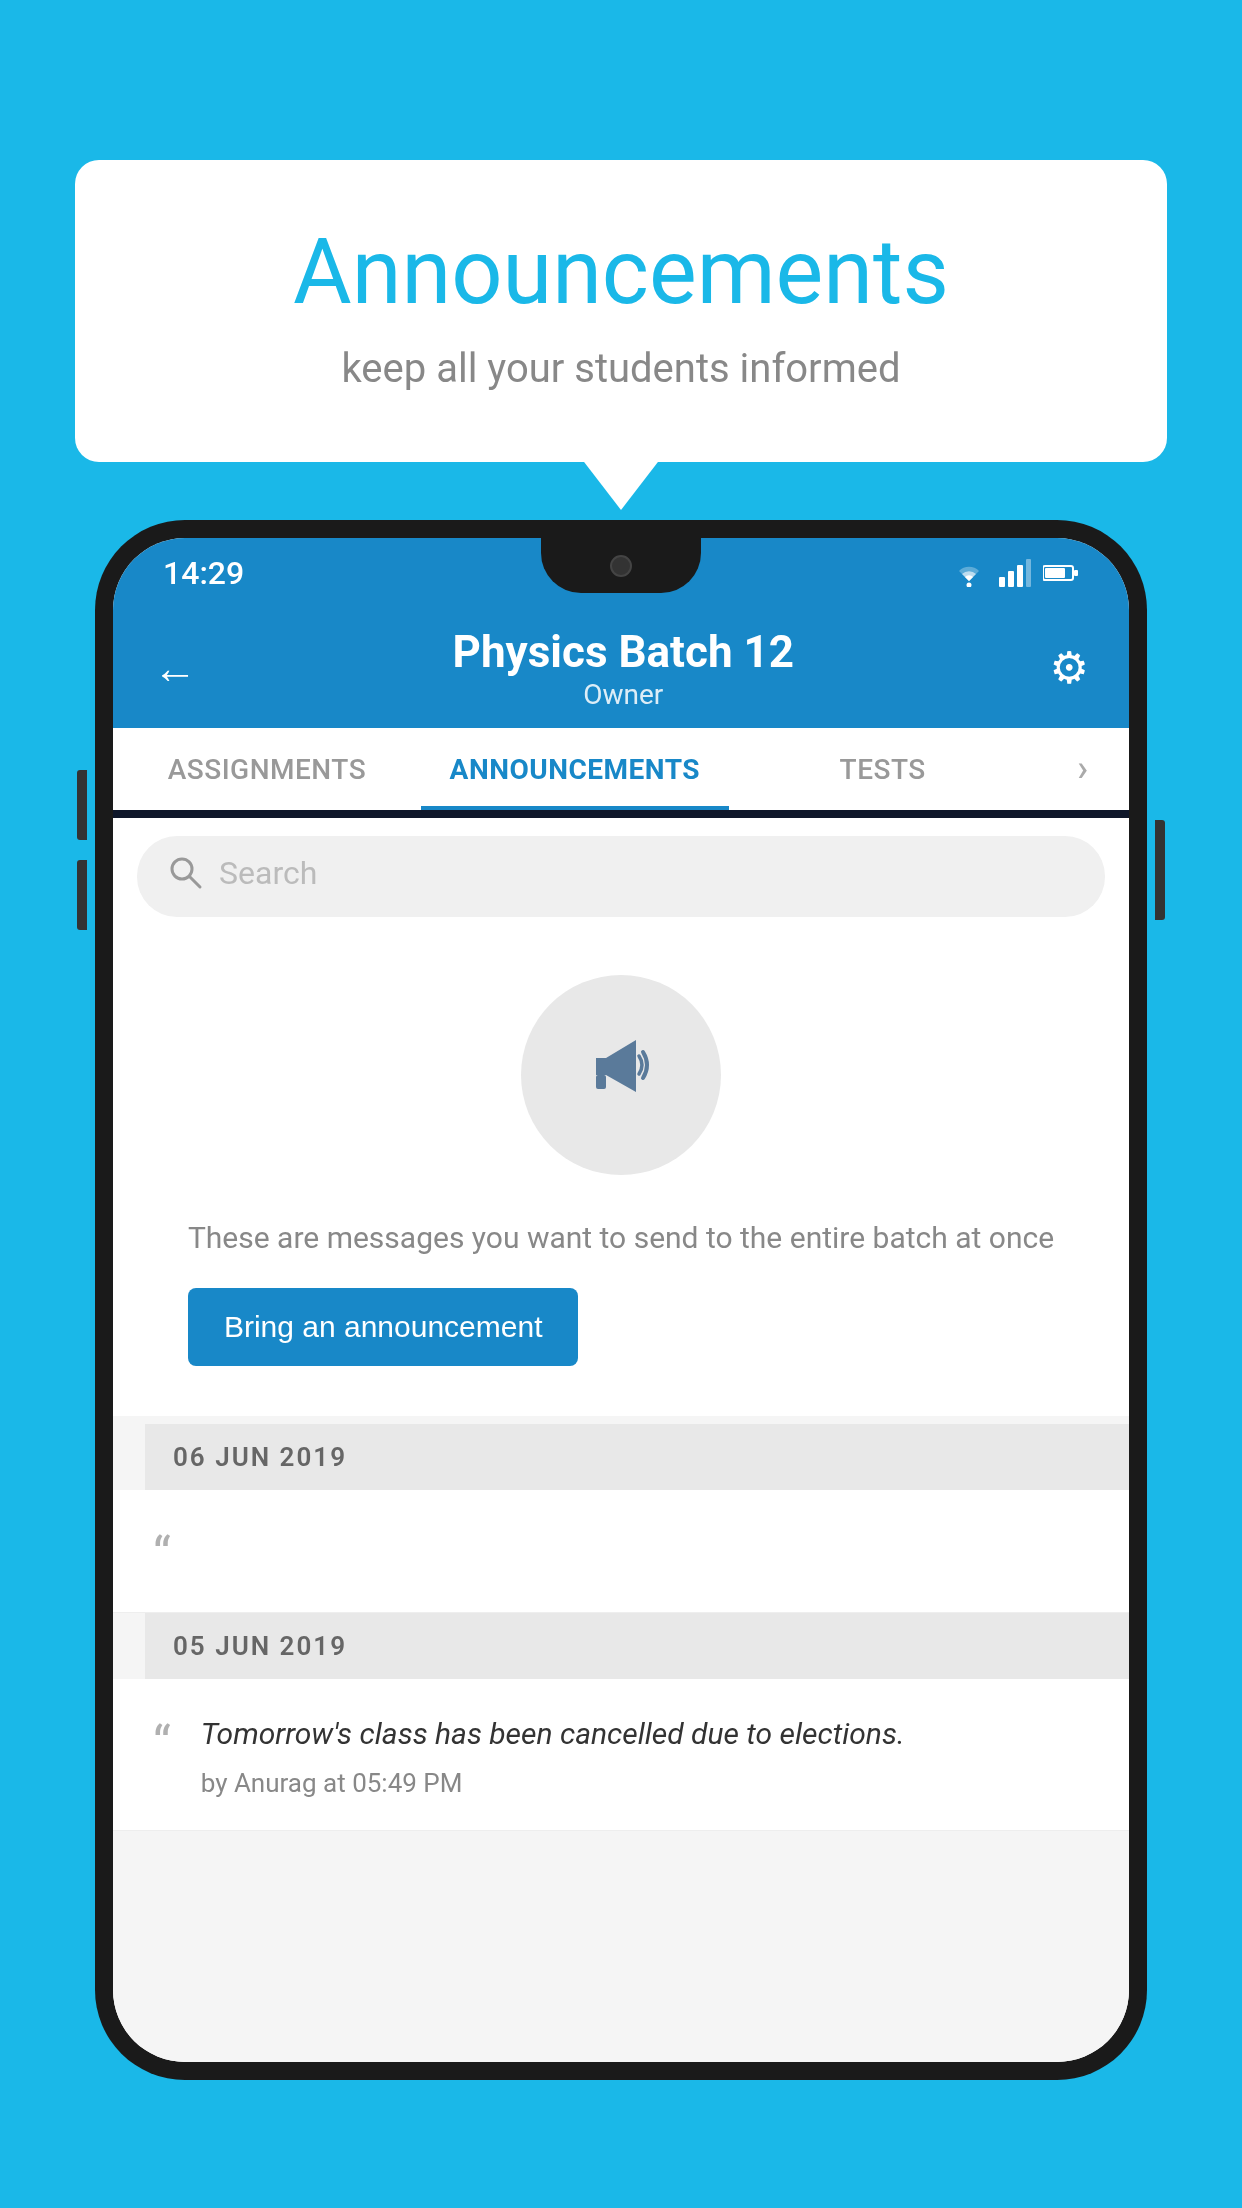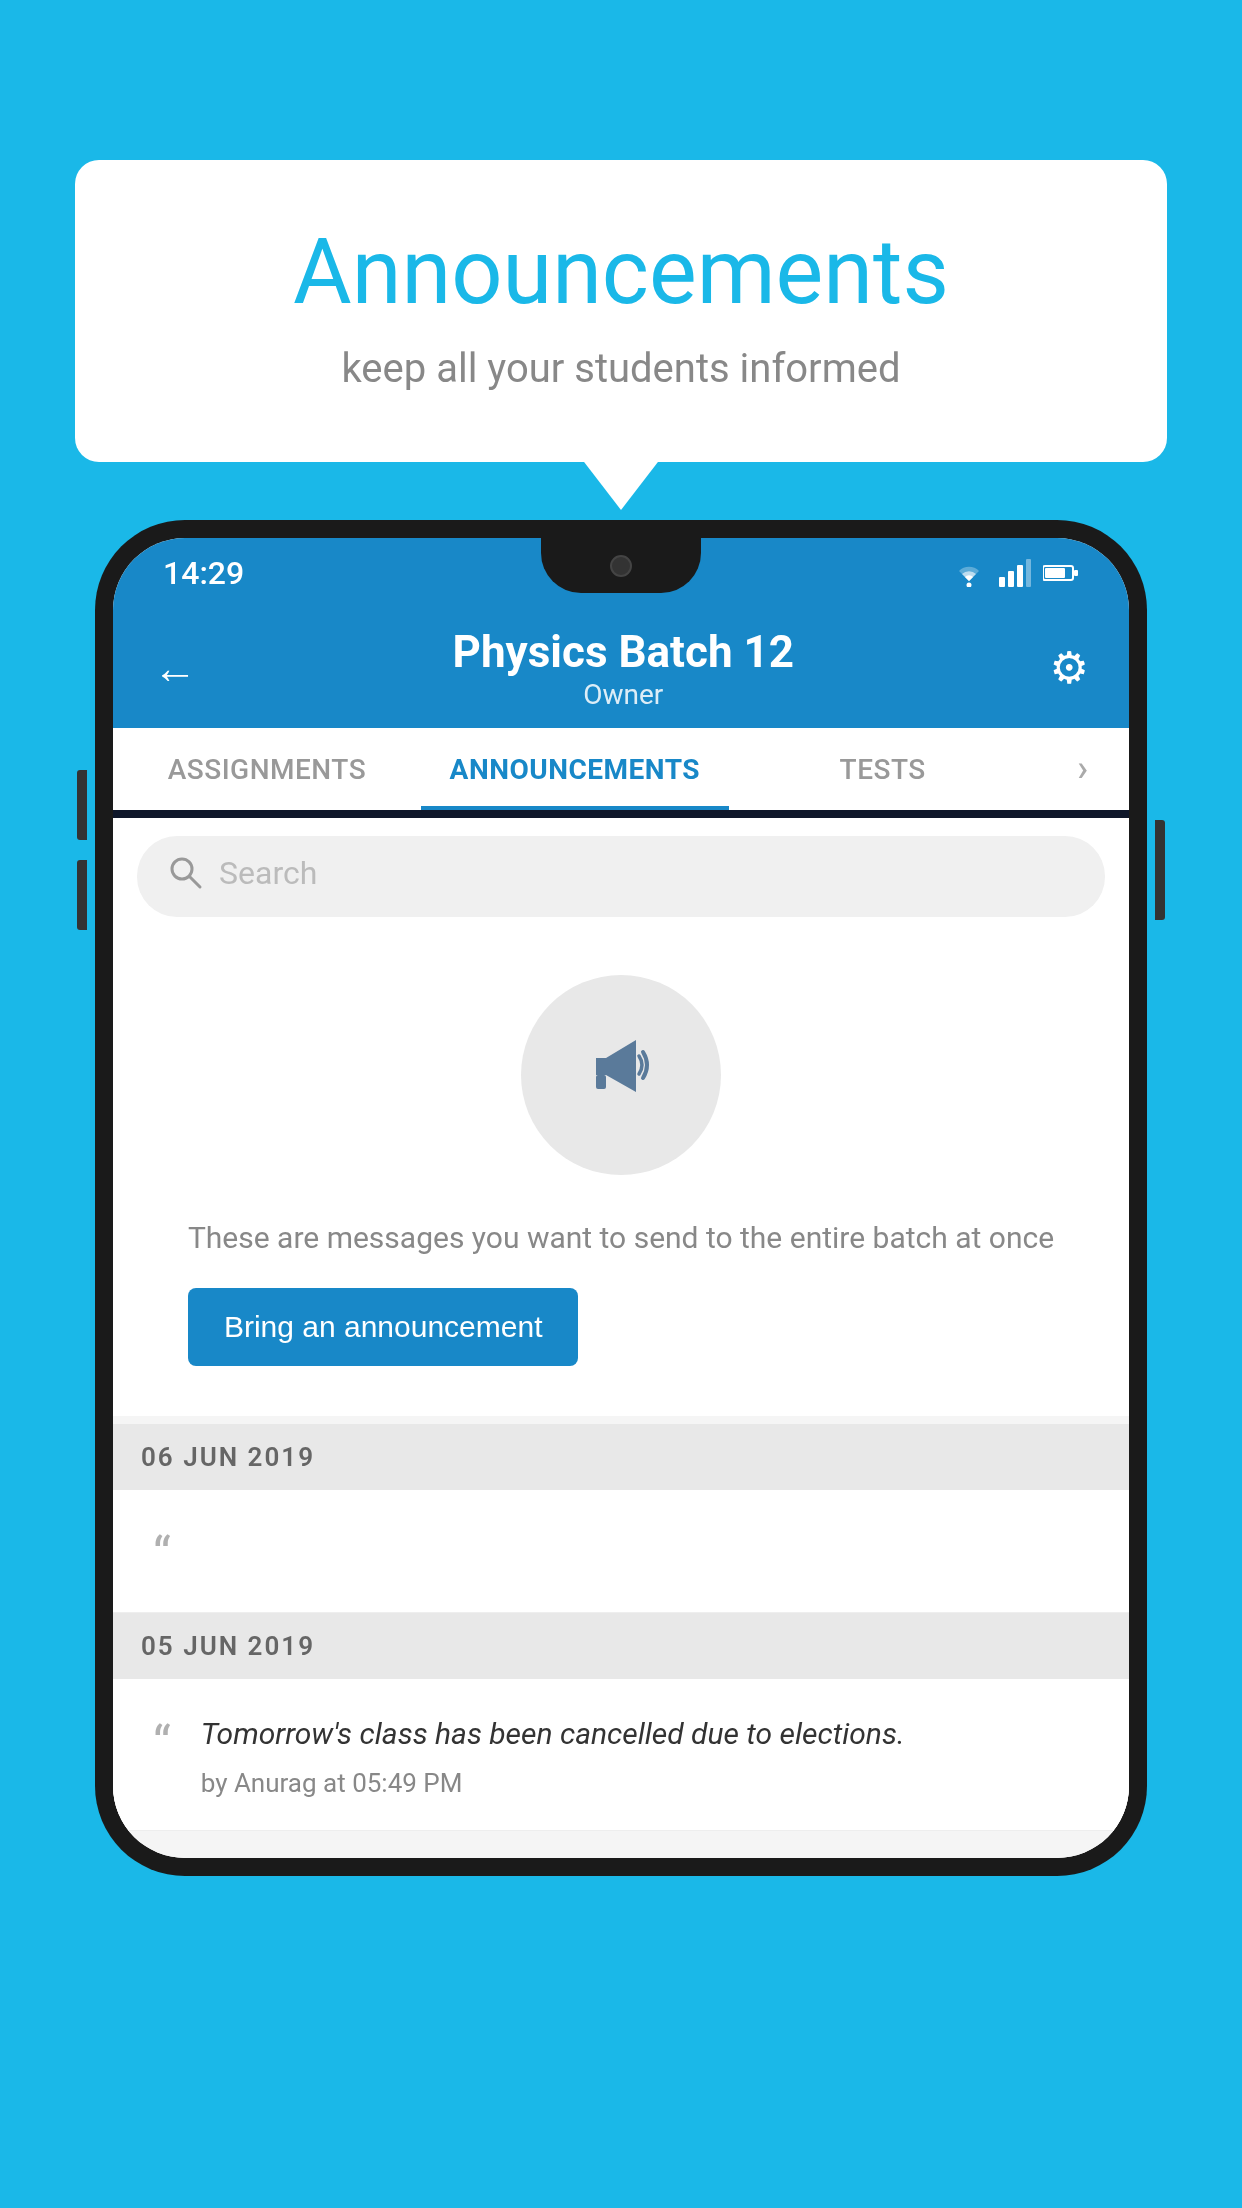--- a/index.html
+++ b/index.html
@@ -59,21 +59,21 @@
       right: 95px;
       bottom: 0;
     }
 
     .phone-outer {
       position: relative;
       background: #1a1a1a;
       border-radius: 90px;
       padding: 18px;
       width: 100%;
-      height: 1356px;
+      height: 1560px;
     }
 
     .phone-inner {
       background: white;
       border-radius: 72px;
       overflow: hidden;
       height: 100%;
       position: relative;
     }
 
@@ -282,20 +282,21 @@
     
     .date-separator {
       background: #e8e8e8;
       padding: 18px 28px;
       font-size: 26px;
       font-weight: 600;
       color: #666;
       letter-spacing: 2px;
       display: flex;
       gap: 12px;
+      margin-left: 32px;
     }
 
     
     .announcement-item {
       background: white;
       padding: 32px 40px;
       display: flex;
       align-items: flex-start;
       gap: 30px;
       border-bottom: 1px solid #eee;

